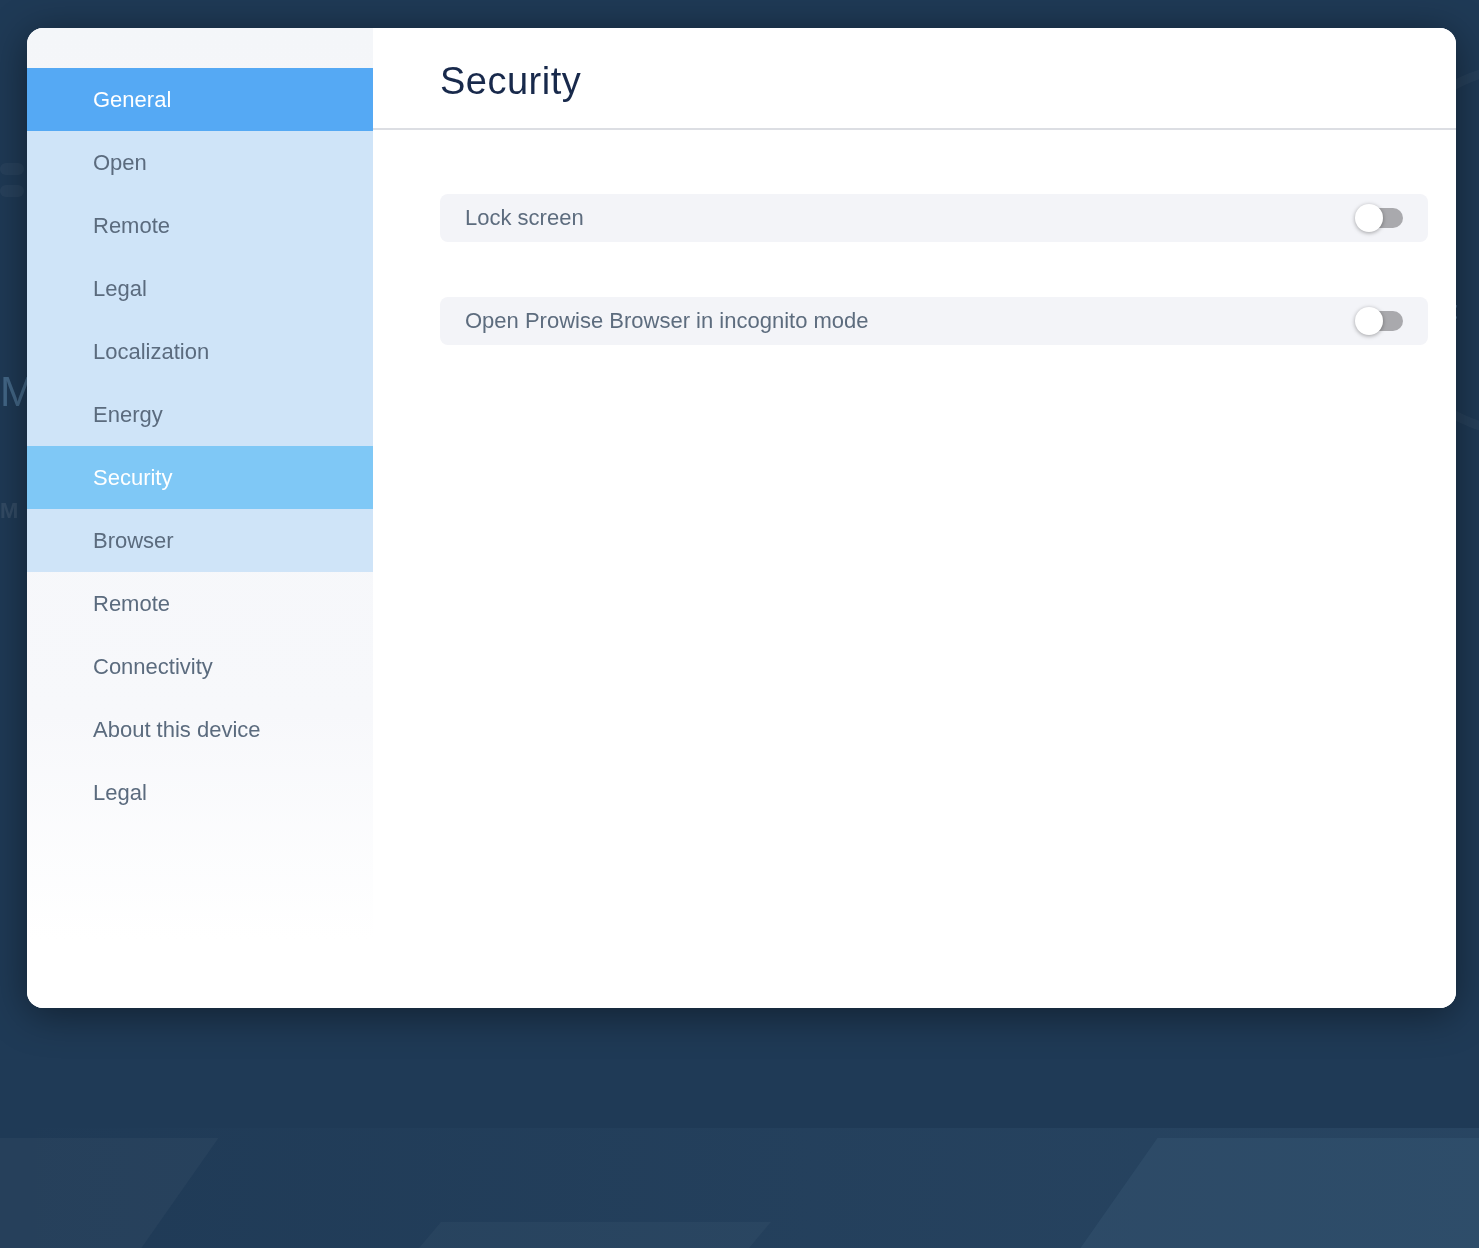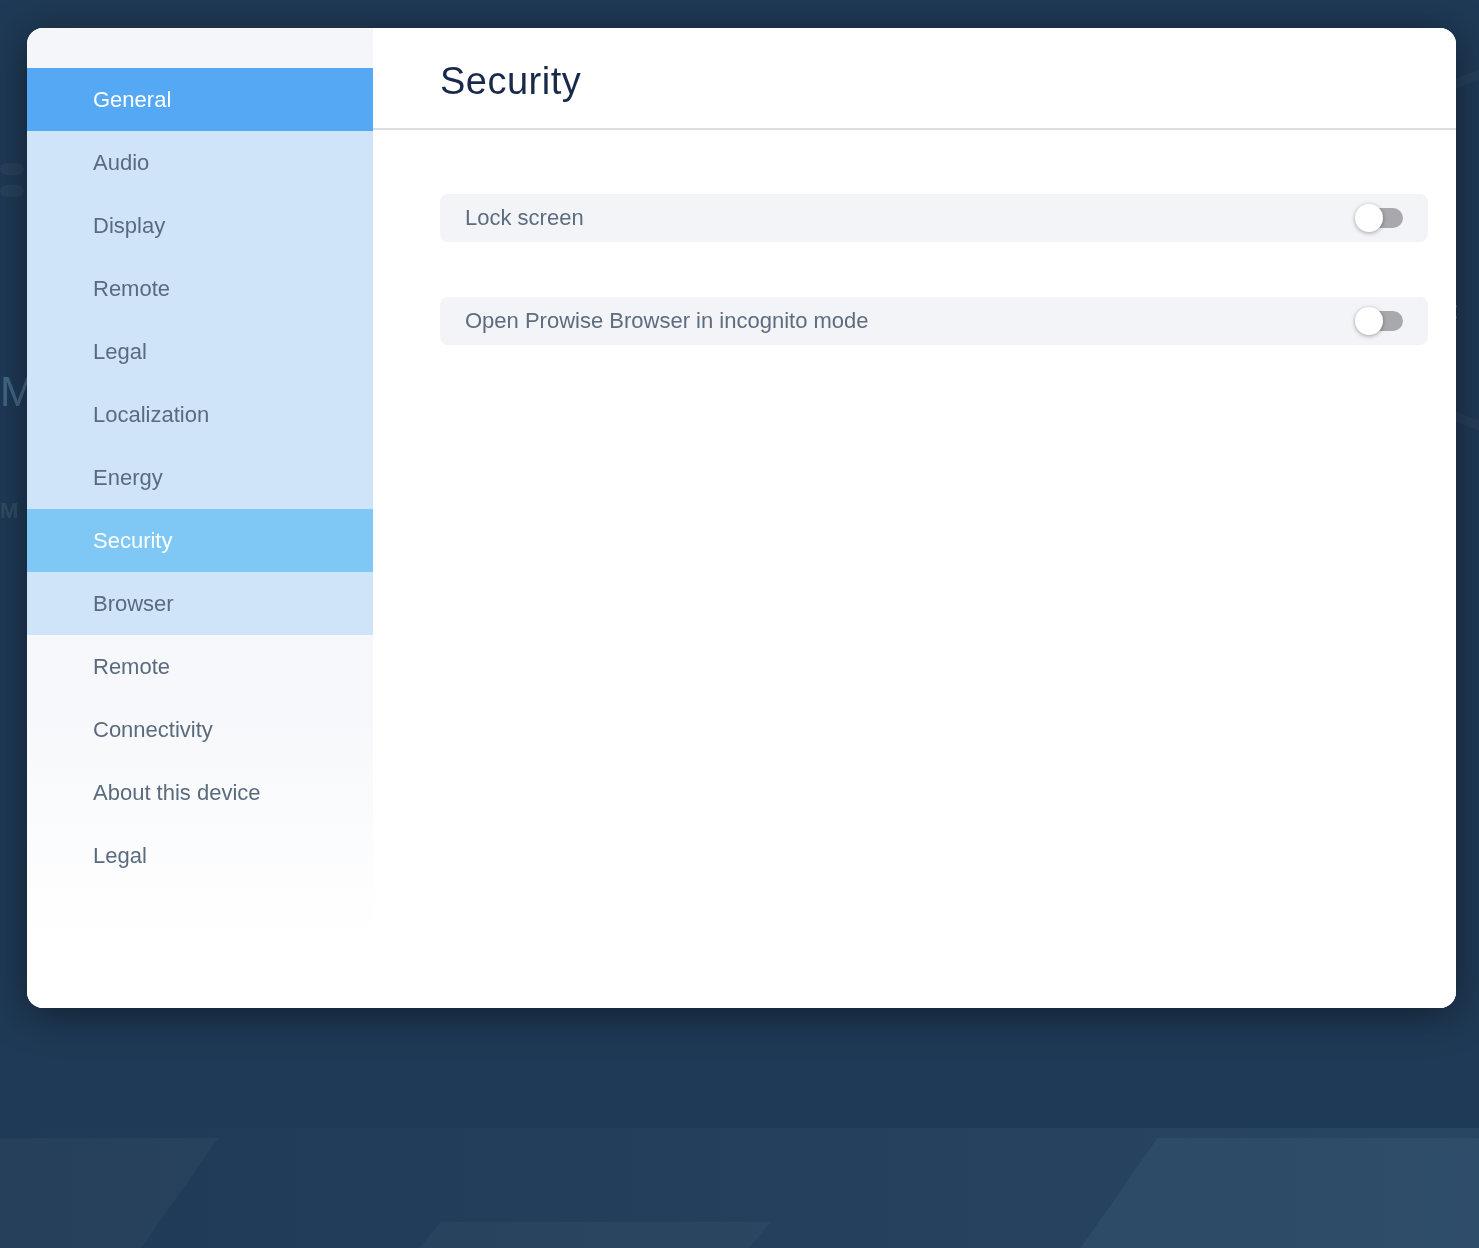--- a/index.html
+++ b/index.html
@@ -111,24 +111,21 @@
 
 <div class="modal">
 
   <div class="sidebar">
     <div class="sidebar-spacer"></div>
 
     <div class="nav-item sel-primary">
       <span>General</span>
     </div>
     <div class="nav-item group">
-      <span>Audio</span>
-    </div>
-    <div class="nav-item group">
-      <span>Display</span>
+      <span>Open</span>
     </div>
     <div class="nav-item group">
       <span>Remote</span>
     </div>
     <div class="nav-item group">
       <span>Legal</span>
     </div>
     <div class="nav-item group">
       <span>Localization</span>
     </div>

